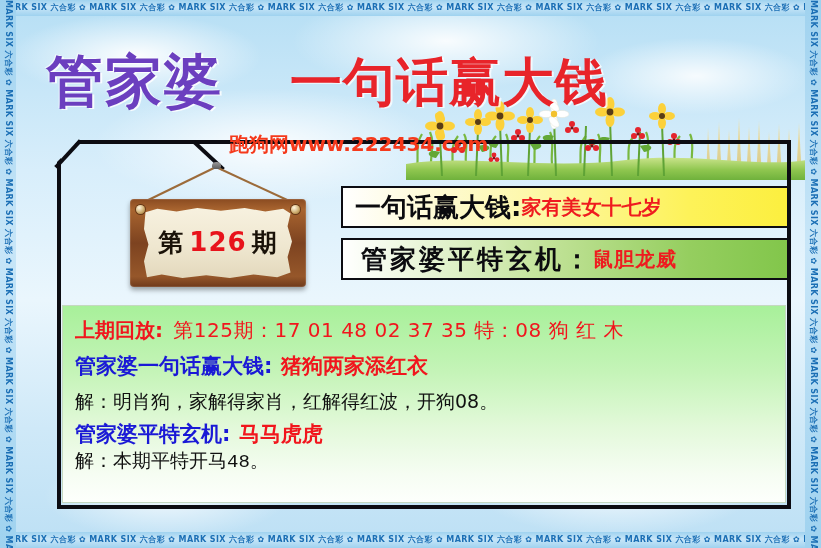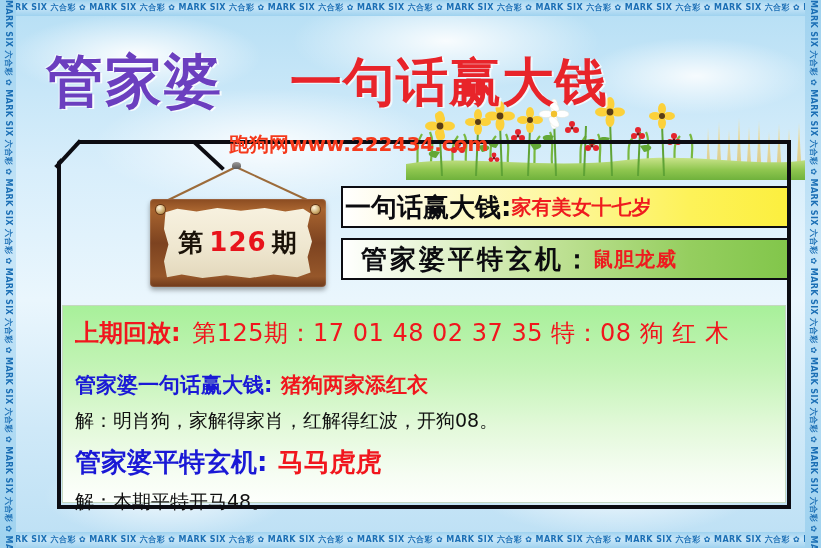--- a/index.html
+++ b/index.html
@@ -124,21 +124,21 @@
     white-space:nowrap;
     z-index:13;
   }
   #year-diag {
     position:absolute; left:176px; top:124px;
     width:46px; height:40px; z-index:13;
   }
 
   
   #sign-wrap {
-    position:absolute; left:112px; top:146px;
+    position:absolute; left:92px; top:146px;
     width:216px; height:140px; z-index:14;
   }
   #sign-nail {
     position:absolute; left:104px; top:0px;
     width:9px; height:7px; border-radius:50% 50% 40% 40%;
     background:linear-gradient(180deg,#9a9a9a,#5d5d5d);
     z-index:17;
   }
   #sign-board {
     position:absolute; left:22px; top:37px;
@@ -194,56 +194,56 @@
     left:325px; top:170px; width:448px;
     background:linear-gradient(90deg,#ffffff 0%, #fefbdd 16%, #fdf79e 48%, #fdf259 78%, #fcef3f 100%);
   }
   #banner-green {
     left:325px; top:222px; width:448px;
     background:linear-gradient(90deg,#ffffff 0%, #eef8e0 14%, #c3e39a 45%, #95ce5f 78%, #82c64b 100%);
   }
   .banner-label {
     font-size:26px; font-weight:bold; color:#0b0b0f;
     font-family:"DejaVu Sans","Liberation Sans",sans-serif;
-    padding-left:2px; letter-spacing:0px;
+    padding-left:12px; letter-spacing:0px;
   }
   #banner-green .banner-label { letter-spacing:3px; padding-left:18px; }
   .banner-value {
     font-size:20px; font-weight:bold; color:#ef1b1f;
     font-family:"DejaVu Sans","Liberation Sans",sans-serif;
     letter-spacing:0px;
   }
   #banner-green .banner-value { letter-spacing:1px; }
 
   
   #content-box {
     position:absolute; left:46px; top:289px;
     width:724px; height:198px;
     background:linear-gradient(180deg,#a8f09a 0%, #c5f4b8 34%, #e3f9da 62%, #f6fdf3 86%, #fdfffc 100%);
     border:1px solid #c5d8c0;
     z-index:14;
     padding:9px 0 0 12px;
   }
   .line { white-space:nowrap; font-family:"DejaVu Sans","Liberation Sans",sans-serif; }
 
-  #line-replay { margin-top:2px; font-size:24px; }
+  #line-replay { margin-top:2px; font-size:20px; }
   #line-replay .lbl { color:#f1161d; font-weight:bold; letter-spacing:0px; }
   #line-replay .val { color:#f1161d; font-weight:normal; padding-left:4px; letter-spacing:.5px; }
 
-  #line-saying { margin-top:22px; font-size:21px; }
+  #line-saying { margin-top:8px; font-size:21px; }
   #line-saying .lbl { color:#1a19d6; font-weight:bold; }
   #line-saying .val { color:#f1161d; font-weight:bold; padding-left:2px; }
 
   #line-saying-note { margin-top:9px; font-size:19px; color:#101010; }
 
-  #line-mystic { margin-top:11px; font-size:26px; }
+  #line-mystic { margin-top:5px; font-size:21px; }
   #line-mystic .lbl { color:#1a19d6; font-weight:bold; }
   #line-mystic .val { color:#f1161d; font-weight:bold; padding-left:2px; }
 
-  #line-mystic-note { margin-top:9px; font-size:19px; color:#101010; }
+  #line-mystic-note { font-size:19px; color:#101010;font-family:Liberation Mono, monospace; }
 </style>
 </head>
 <body>
 
 <div id="page">
 
   <div id="sky">
 
     <div id="meadow">
       <svg width="400" height="86" viewBox="0 0 400 86" aria-hidden="true">

